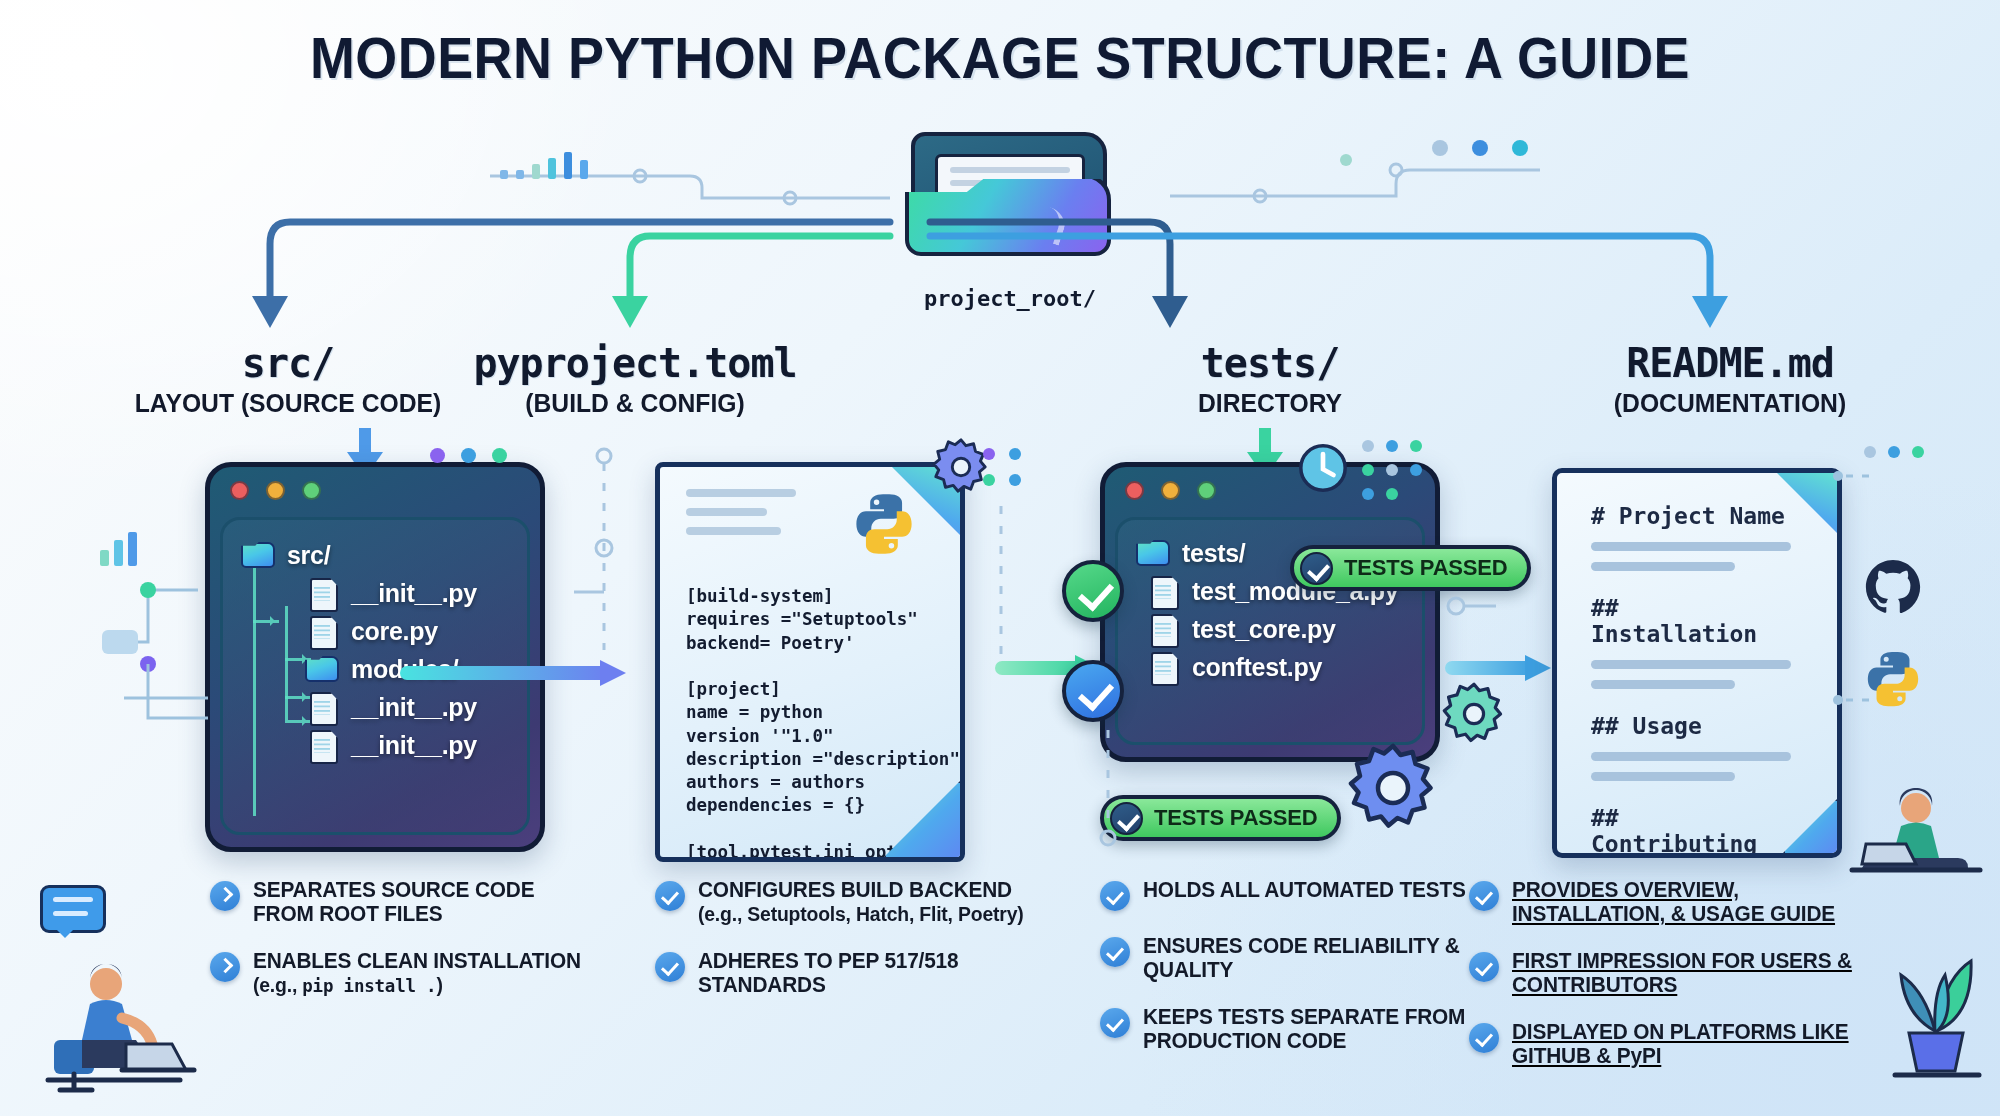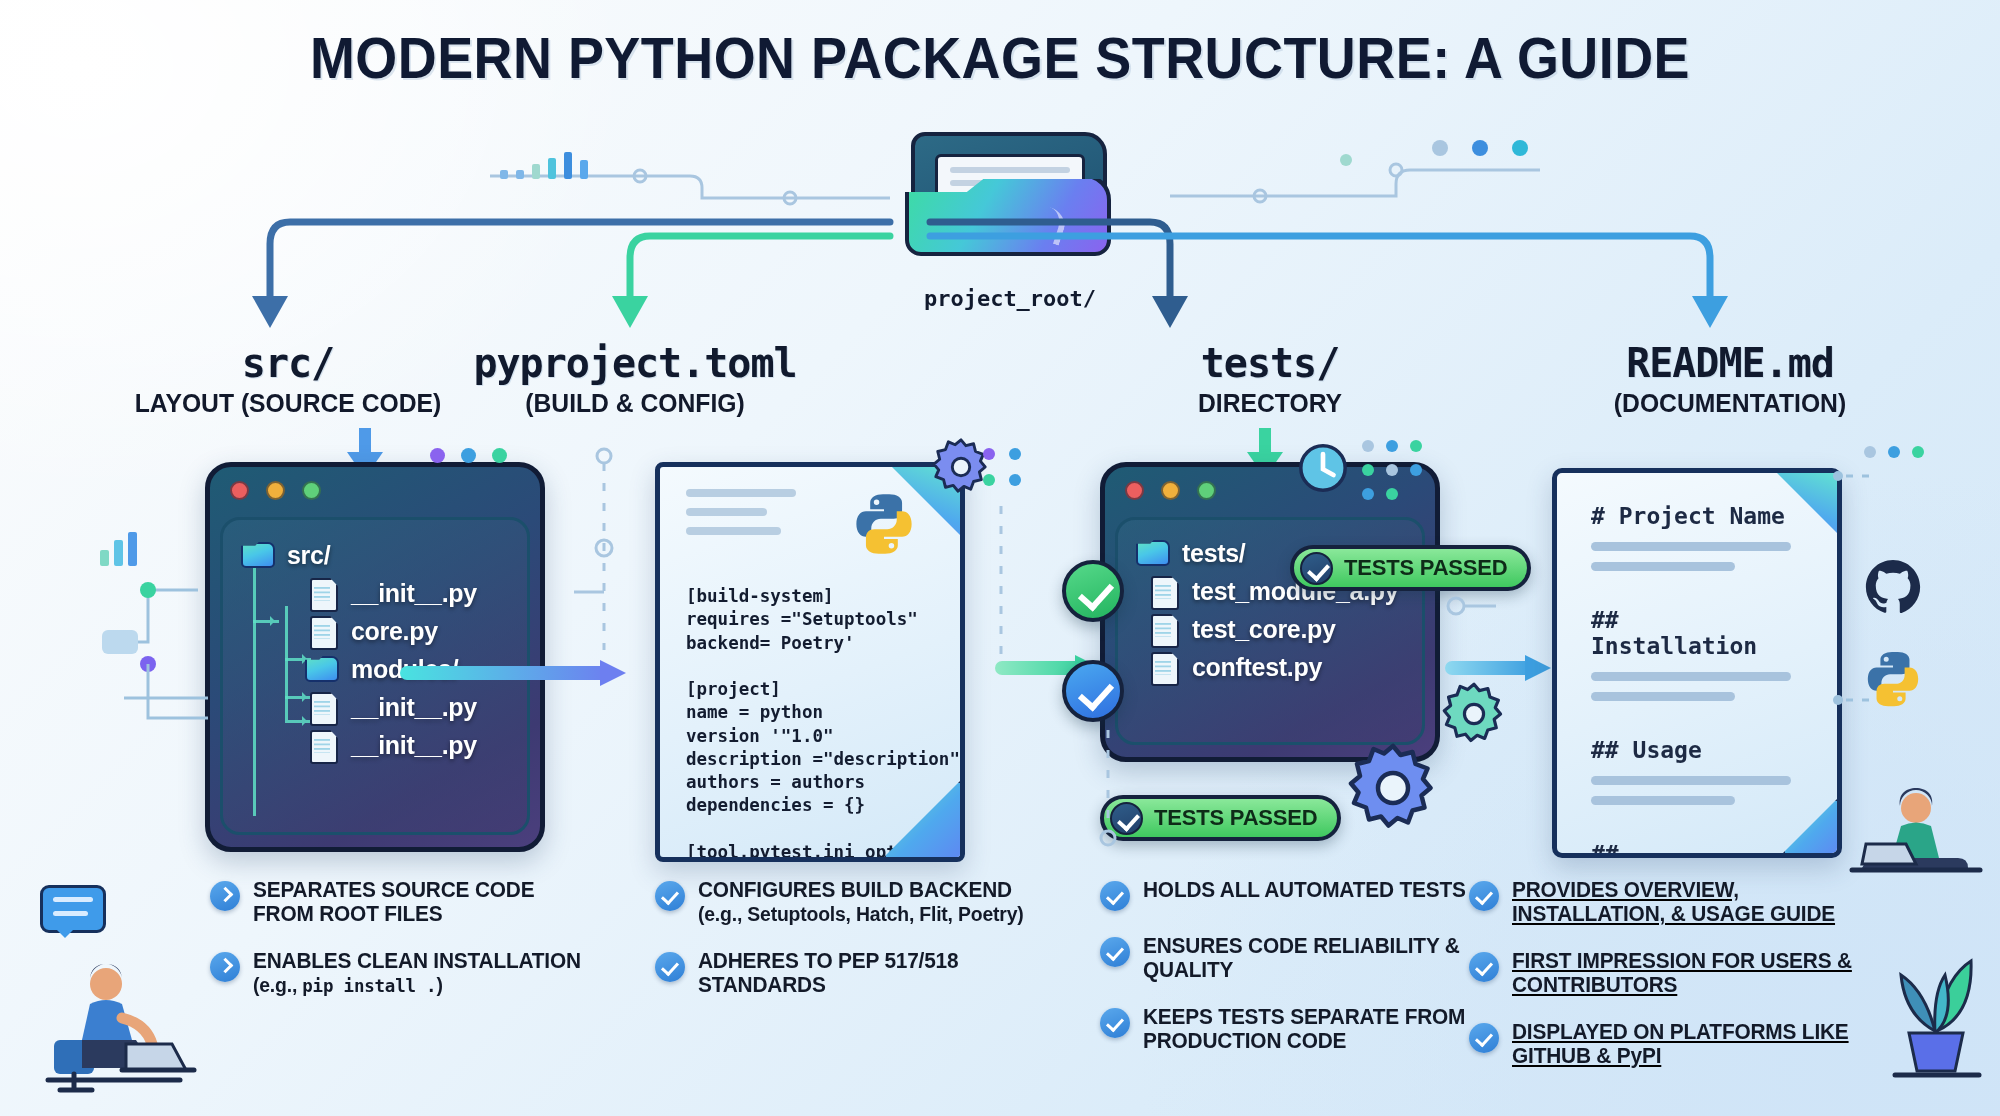--- a/index.html
+++ b/index.html
@@ -147,21 +147,21 @@
     position:absolute; right:-3px; top:-3px; width:74px; height:74px;
     background:linear-gradient(200deg,#63e6d0 0%,#4fa9ee 60%,#5f86f2 100%);
     clip-path:polygon(100% 0,100% 100%,0 0);
     border-radius:0 12px 0 0;
   }
 
   
   .md { position:absolute; left:34px; top:30px; right:46px; }
   .md .b{ display:block; height:9px; border-radius:5px; background:#a8c3dd; margin-bottom:11px; }
   .md .b.s{ width:72%; }
-  .md .g{ margin-bottom:36px; }
+  .md .g{ margin-bottom:24px; }
 
   
   .badge {
     position:absolute; display:flex; align-items:center; gap:11px;
     height:46px; padding:0 20px 0 6px;
     background:linear-gradient(180deg,#8ae89a,#3fc85f);
     border:4px solid #15223d; border-radius:26px;
     box-shadow:0 5px 14px rgba(20,50,70,.3);
   }
   .badge .chk {

